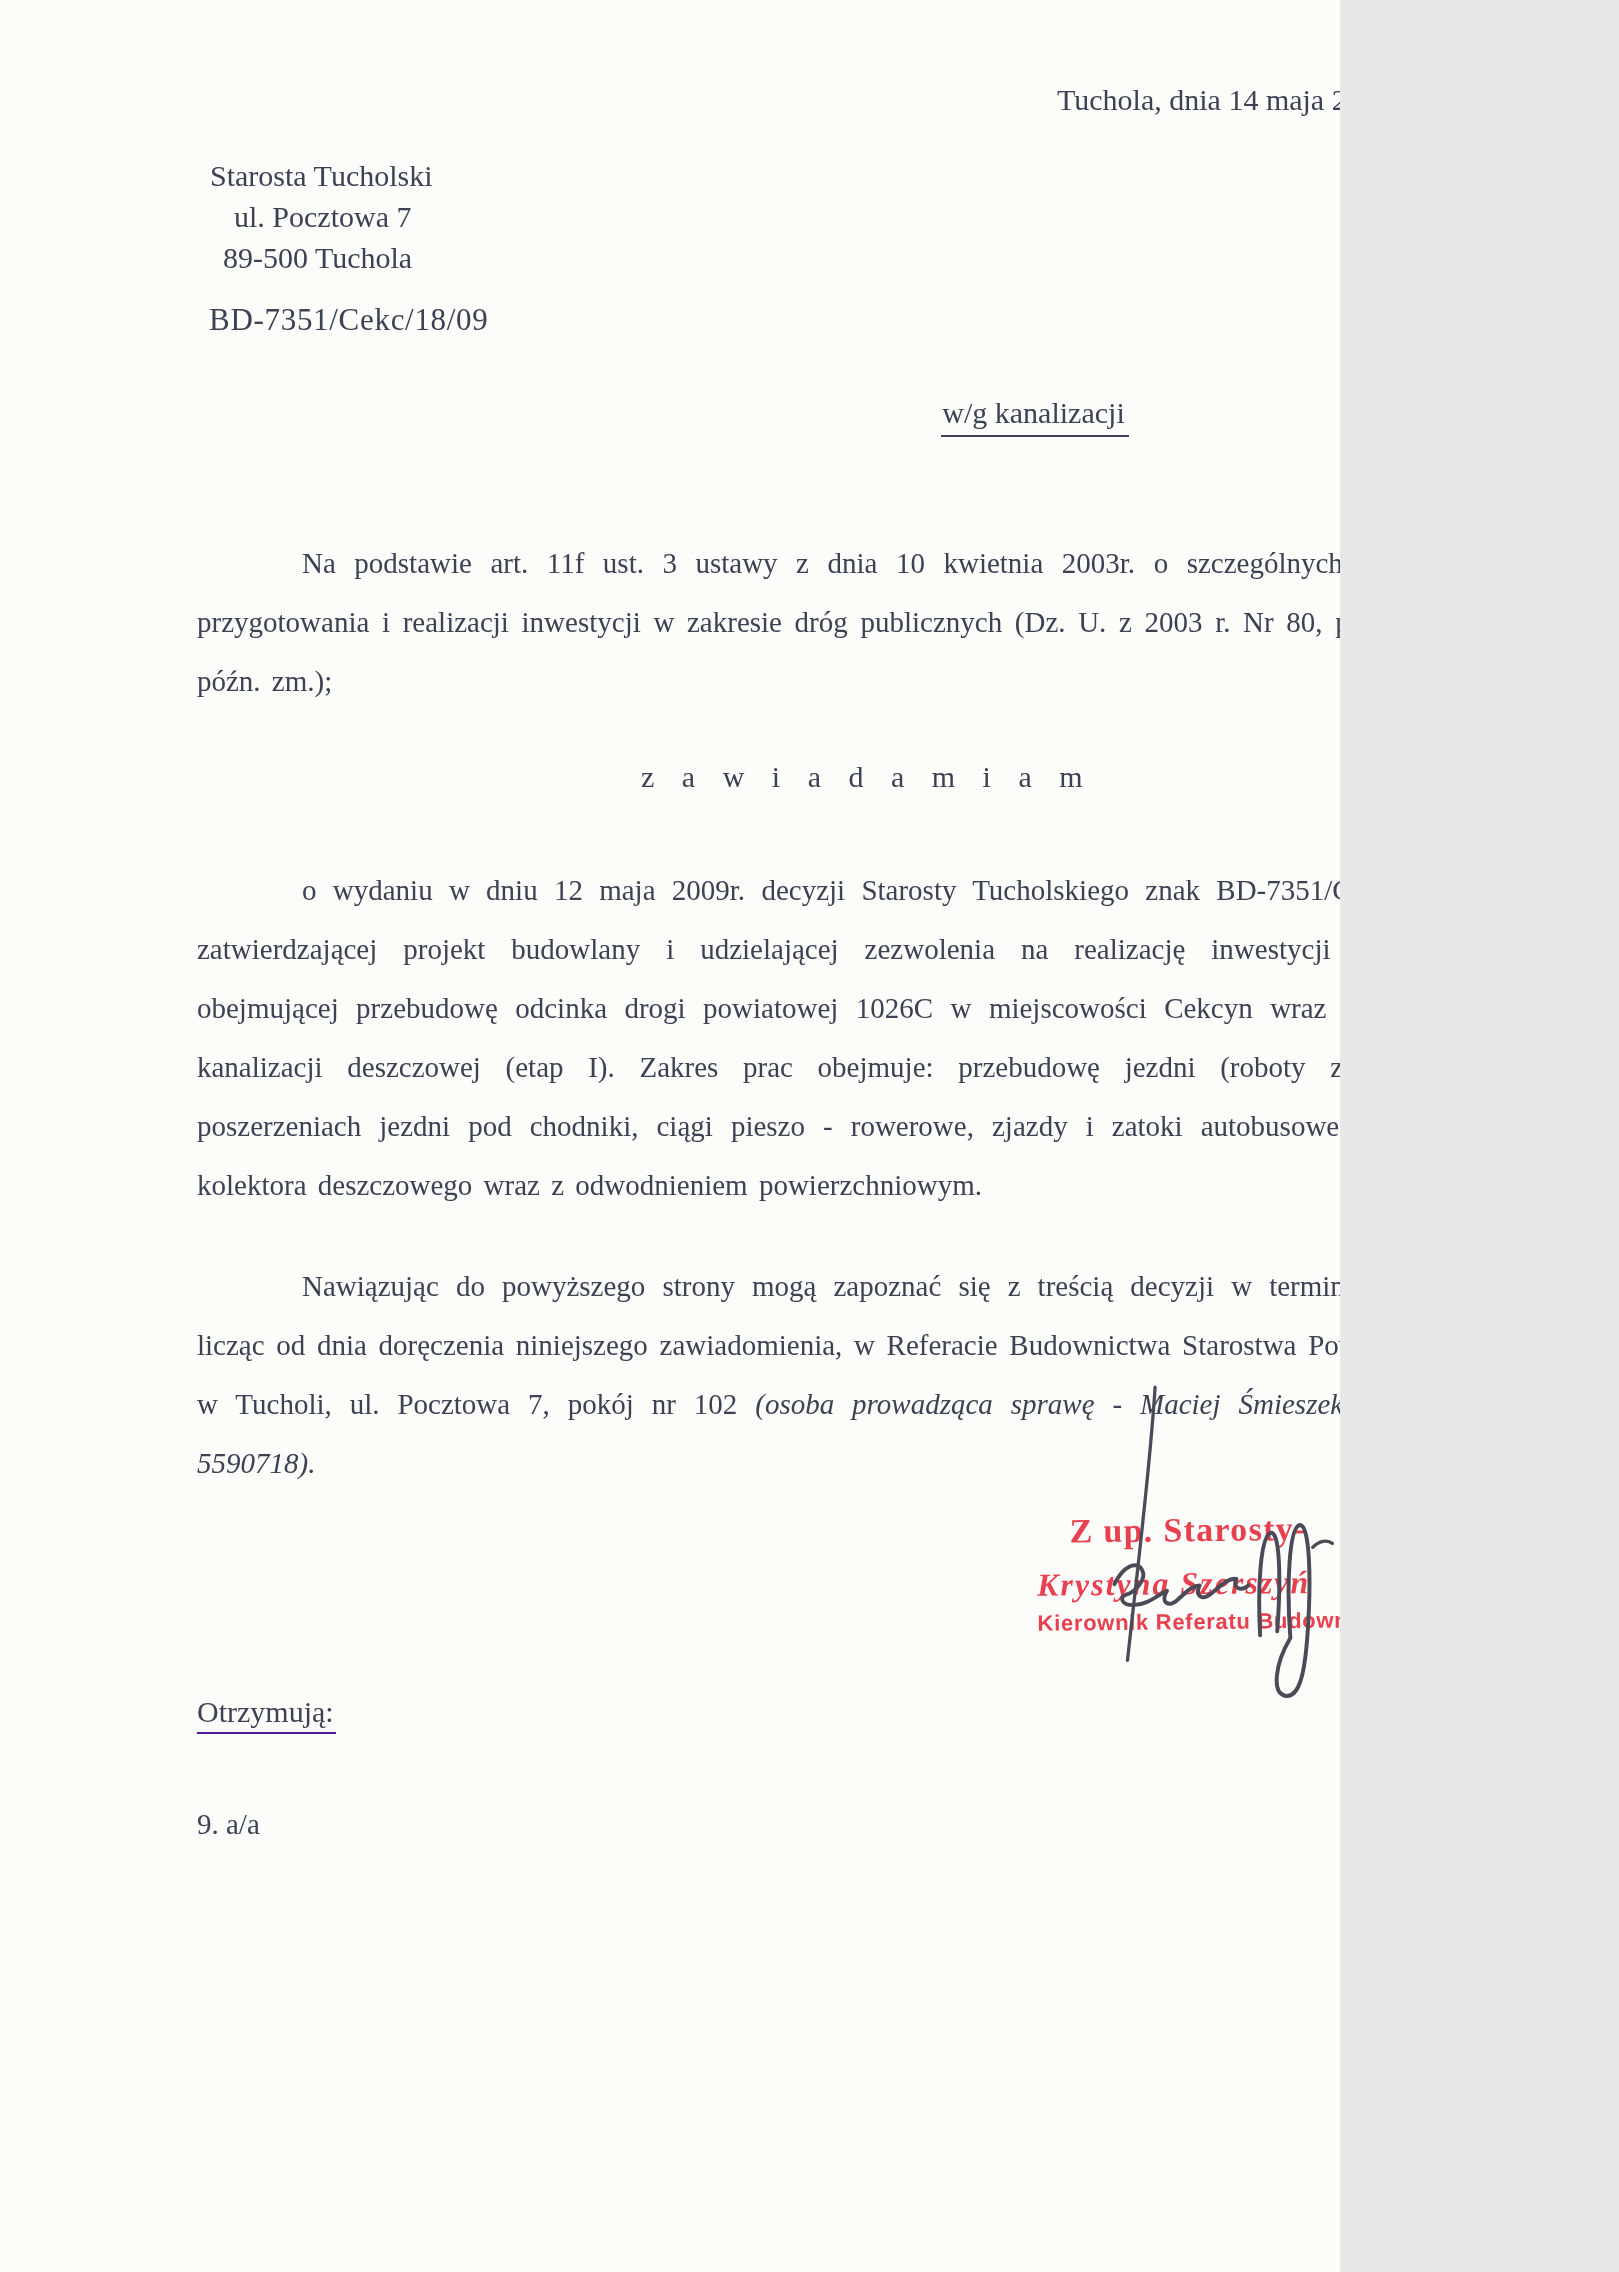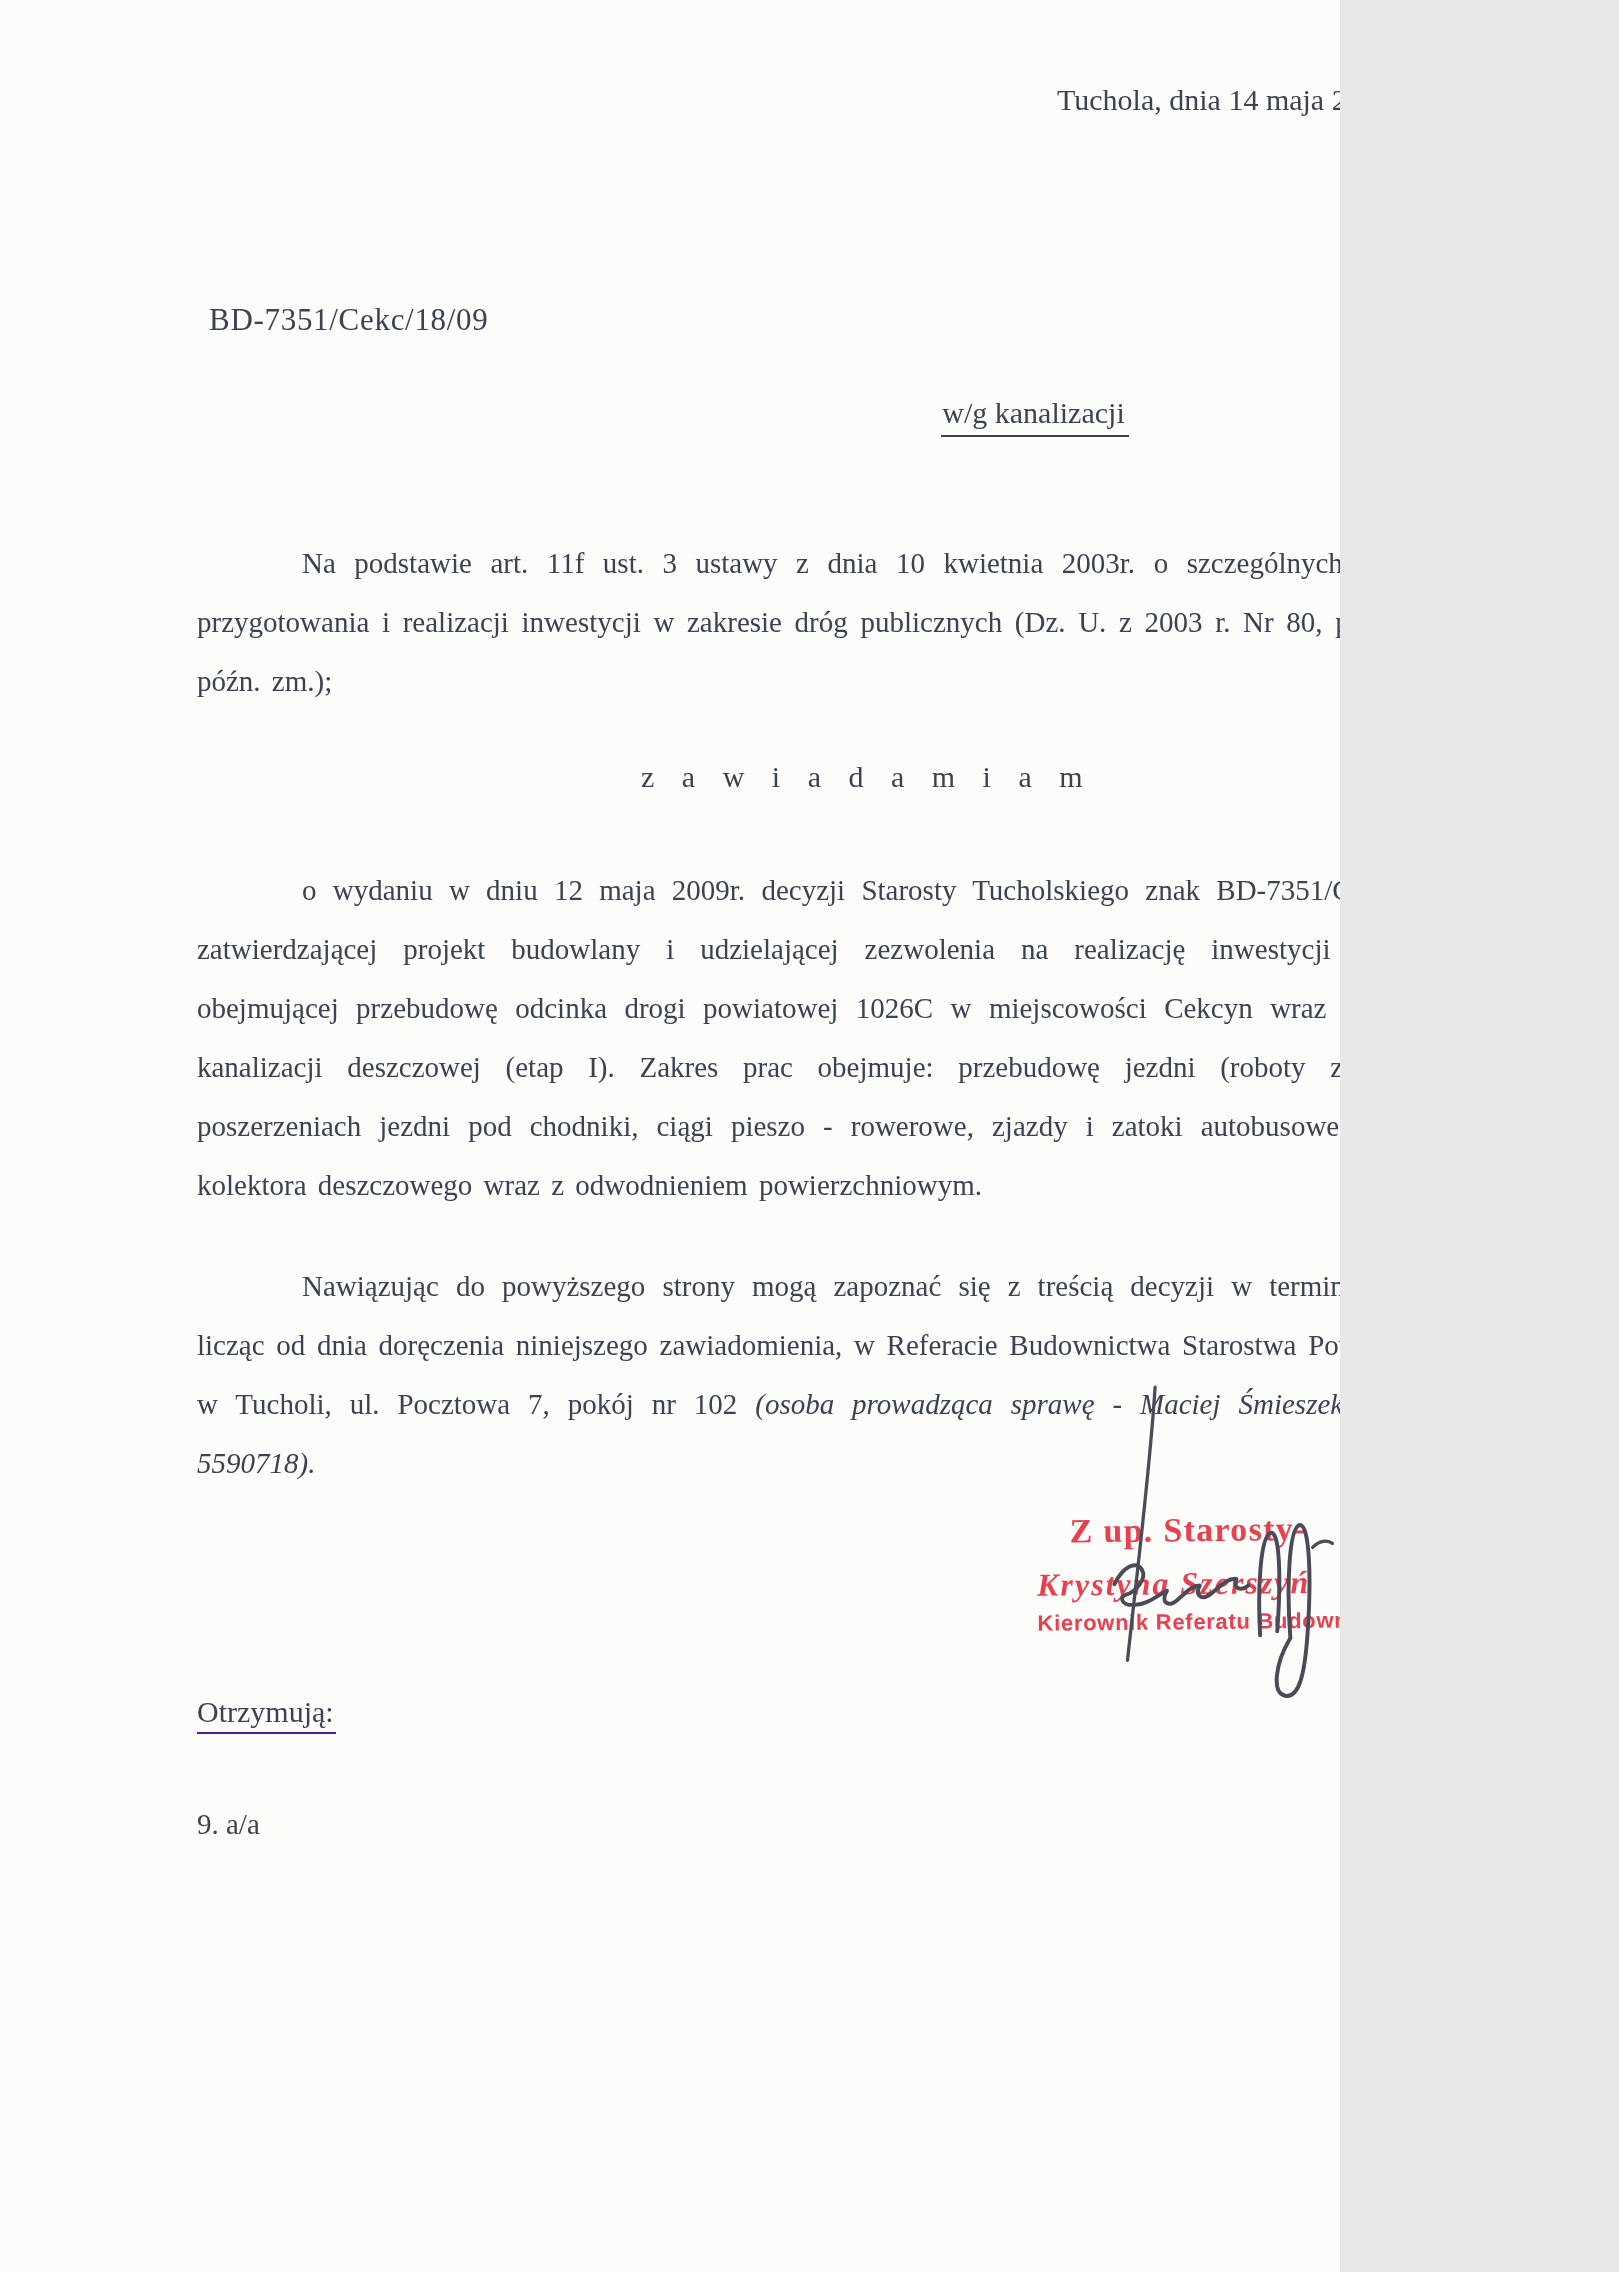--- a/index.html
+++ b/index.html
@@ -60,20 +60,25 @@
   .recipient-1{position:absolute;left:197px;top:1753px;font-size:29px;white-space:nowrap;}
   .recipient-2{position:absolute;left:197px;top:1808px;font-size:29px;white-space:nowrap;}
 </style>
 </head>
 <body>
 
 <div class="page" style="background: rgb(252, 252, 250); color: rgb(61, 66, 82);">
 
   <div class="date">Tuchola, dnia 14 maja 2009r.</div>
 
+  <div class="sender">
+    <div class="sender-name">Starosta Tucholski</div>
+    <div class="sender-street">ul. Pocztowa 7</div>
+    <div class="sender-city">89-500 Tuchola</div>
+  </div>
 
   <div class="refnum">BD-7351/Cekc/18/09</div>
 
   <div class="distribution">w/g kanalizacji</div>
 
   <div class="para para1">Na podstawie art. 11f ust. 3 ustawy z dnia 10 kwietnia 2003r. o szczególnych zasadach przygotowania i realizacji inwestycji w zakresie dróg publicznych (Dz. U. z 2003 r. Nr 80, poz. 721 z późn. zm.);</div>
 
   <div class="notice-heading">z a w i a d a m i a m</div>
 
   <div class="para para2">o wydaniu w dniu 12 maja 2009r. decyzji Starosty Tucholskiego znak BD-7351/Cekc/18/09 zatwierdzającej projekt budowlany i udzielającej zezwolenia na realizację inwestycji drogowej obejmującej przebudowę odcinka drogi powiatowej 1026C w miejscowości Cekcyn wraz z budową kanalizacji deszczowej (etap I). Zakres prac obejmuje: przebudowę jezdni (roboty ziemne na poszerzeniach jezdni pod chodniki, ciągi pieszo - rowerowe, zjazdy i zatoki autobusowe), budowę kolektora deszczowego wraz z odwodnieniem powierzchniowym.</div>

